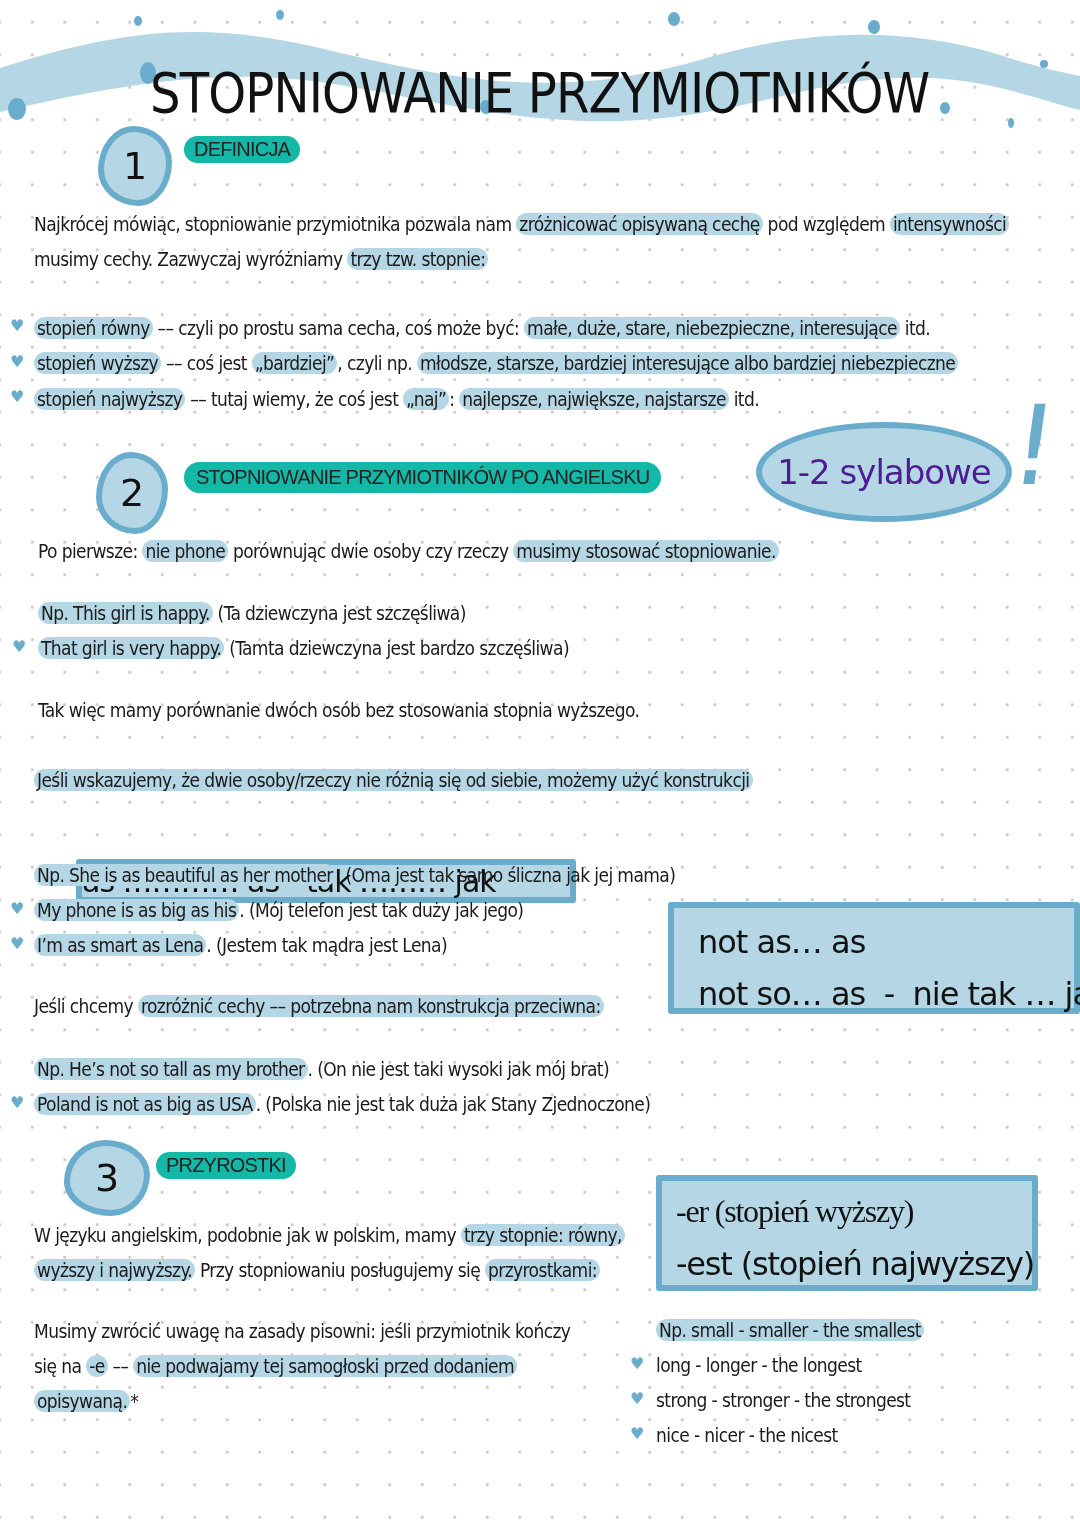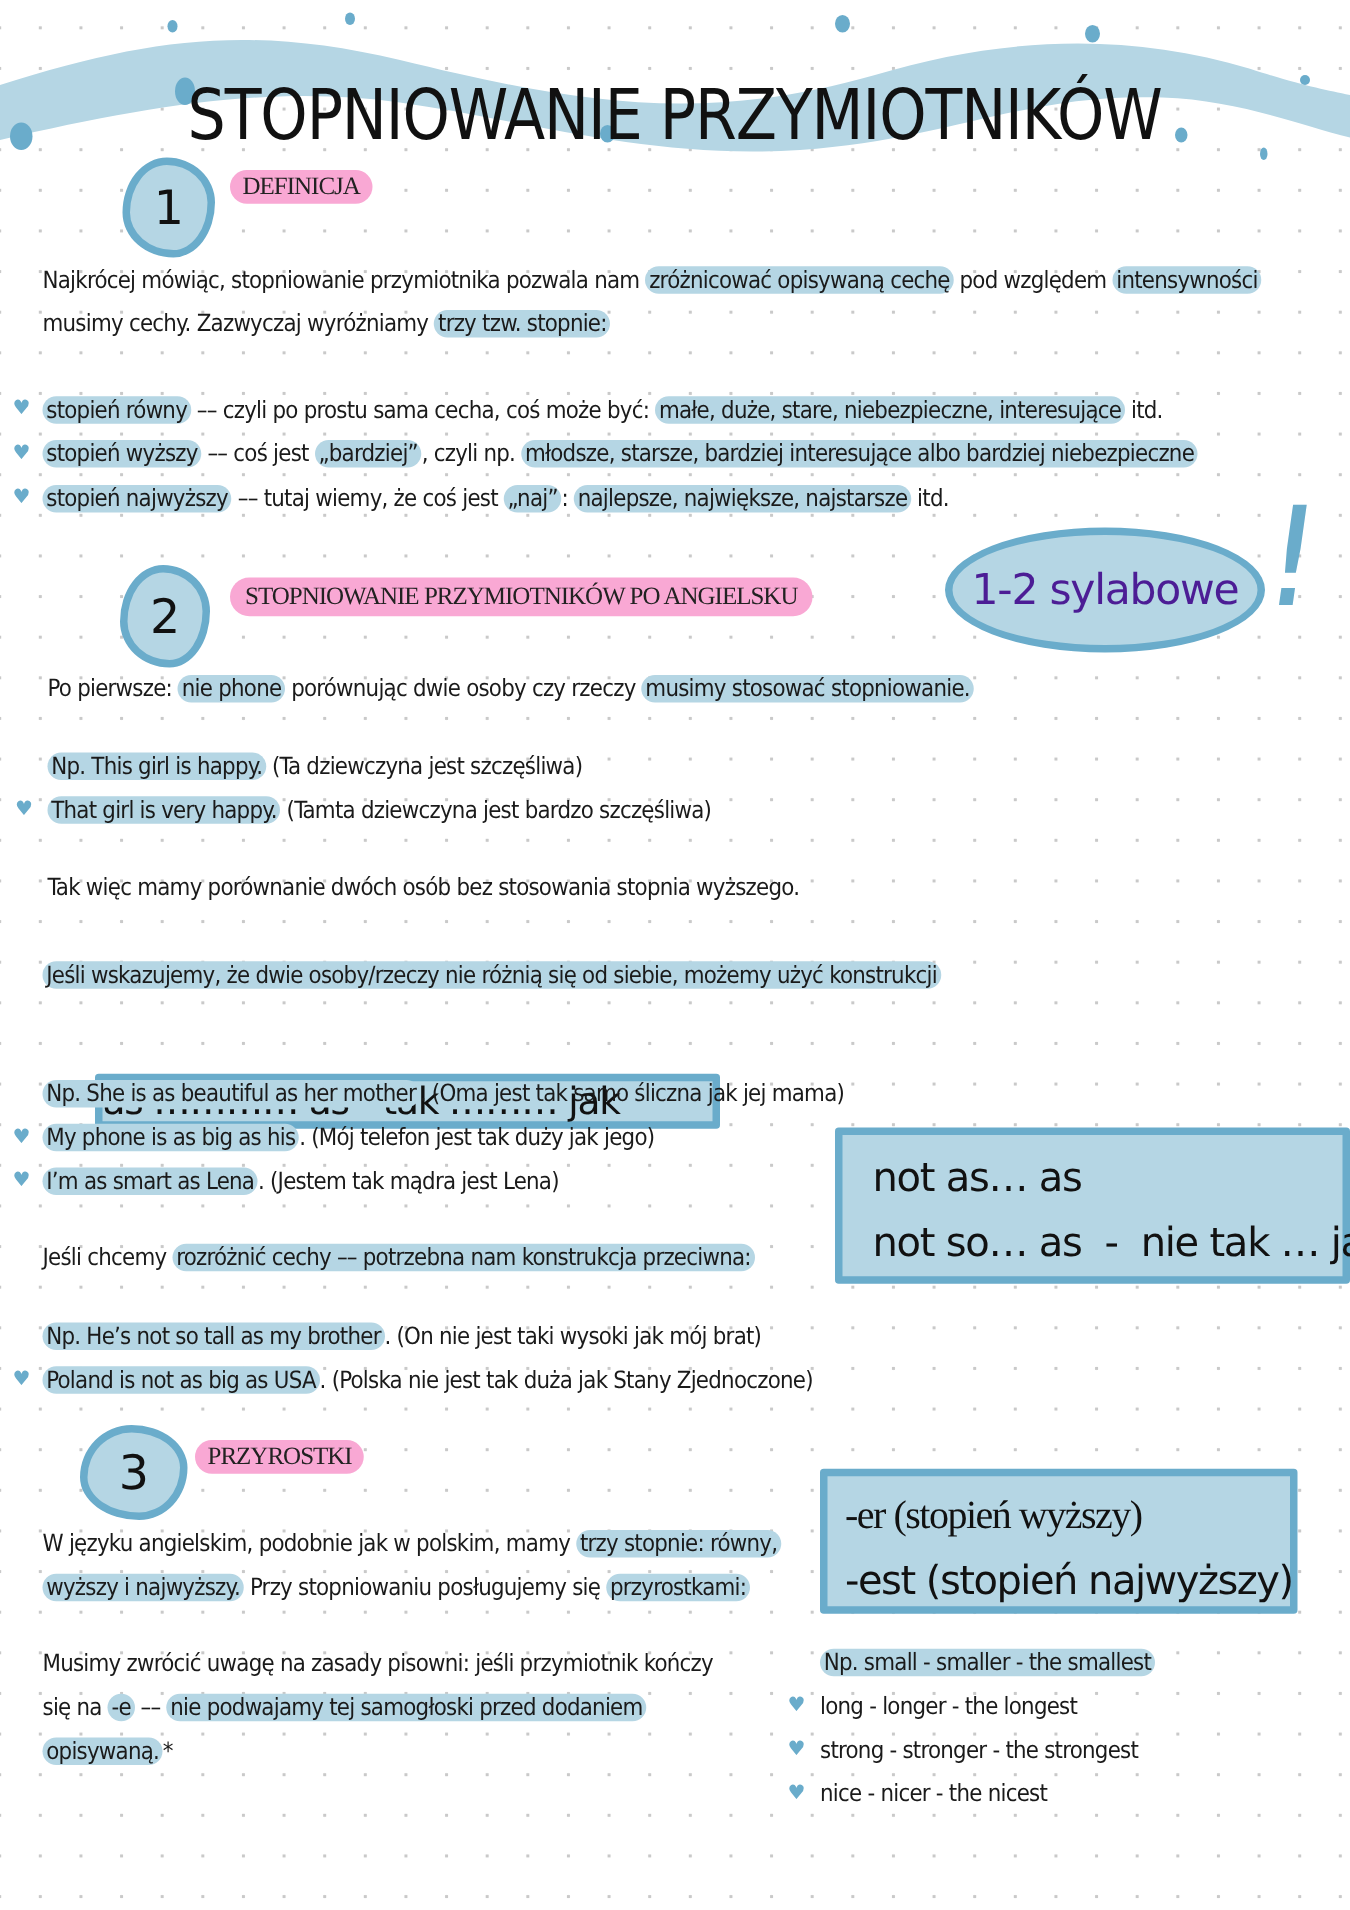--- a/index.html
+++ b/index.html
@@ -28,22 +28,22 @@
       font-size: 56px; letter-spacing: -1px; font-weight: normal; transform: scaleX(0.86);
       transform-origin: left top; white-space: nowrap; color: #111;
     }
     .blob {
       position: absolute; background: #b5d6e4; border: 6px solid #6aaccb;
       border-radius: 48% 52% 45% 55% / 55% 45% 55% 45%;
       display: flex; align-items: center; justify-content: center;
       font-family: "DejaVu Sans", sans-serif; font-size: 38px; color: #111;
     }
     .pill {
-      position: absolute; background: #f9a8d4; border-radius: 18px; padding: 2px 10px;
-      font-family: Liberation Serif, serif; font-size: 20px;
+      position: absolute; background: #14b8a6; border-radius: 18px; padding: 2px 10px;
+      font-family: Liberation Sans, sans-serif; font-size: 20px;
       letter-spacing: -0.8px; color: #222; white-space: nowrap; text-transform: uppercase;
     }
     .box {
       position: absolute; background: #b5d6e4; border: 6px solid #6aaccb; border-radius: 3px;
       box-sizing: border-box; font-family: "DejaVu Sans", sans-serif; color: #111;
     }
     .dot { position: absolute; border-radius: 50%; background: #6aaccb; }
   </style>
 </head>
 <body>
@@ -126,21 +126,21 @@
 </div>
 <span class="heart" style="left:10px;top:903px"></span>
 <div class="txt" style="left:34px;top:897px">
   <span class="hl">My phone is as big as his</span><span>. (Mój telefon jest tak duży jak jego)</span>
 </div>
 <span class="heart" style="left:10px;top:938px"></span>
 <div class="txt" style="left:34px;top:932px">
   <span class="hl">I’m as smart as Lena</span><span>. (Jestem tak mądra jest Lena)</span>
 </div>
 
-<div class="box" style="left:668px;top:902px;width:412px;height:125px;padding:10px 0 0 24px;">
+<div class="box" style="left:668px;top:902px;width:412px;height:112px;padding:10px 0 0 24px;">
   <div style="font-size:32px;letter-spacing:-1px;line-height:48px;white-space:nowrap;">not as… as</div>
   <div style="font-size:32px;letter-spacing:-1px;line-height:56px;white-space:pre;">not so… as  -  nie tak … jak</div>
 </div>
 
 <div class="txt" style="left:34px;top:993px">
   <span>Jeśli chcemy </span><span class="hl">rozróżnić cechy –– potrzebna nam konstrukcja przeciwna:</span>
 </div>
 
 <div class="txt" style="left:34px;top:1056px">
   <span class="hl">Np. He’s not so tall as my brother</span><span>. (On nie jest taki wysoki jak mój brat)</span>

